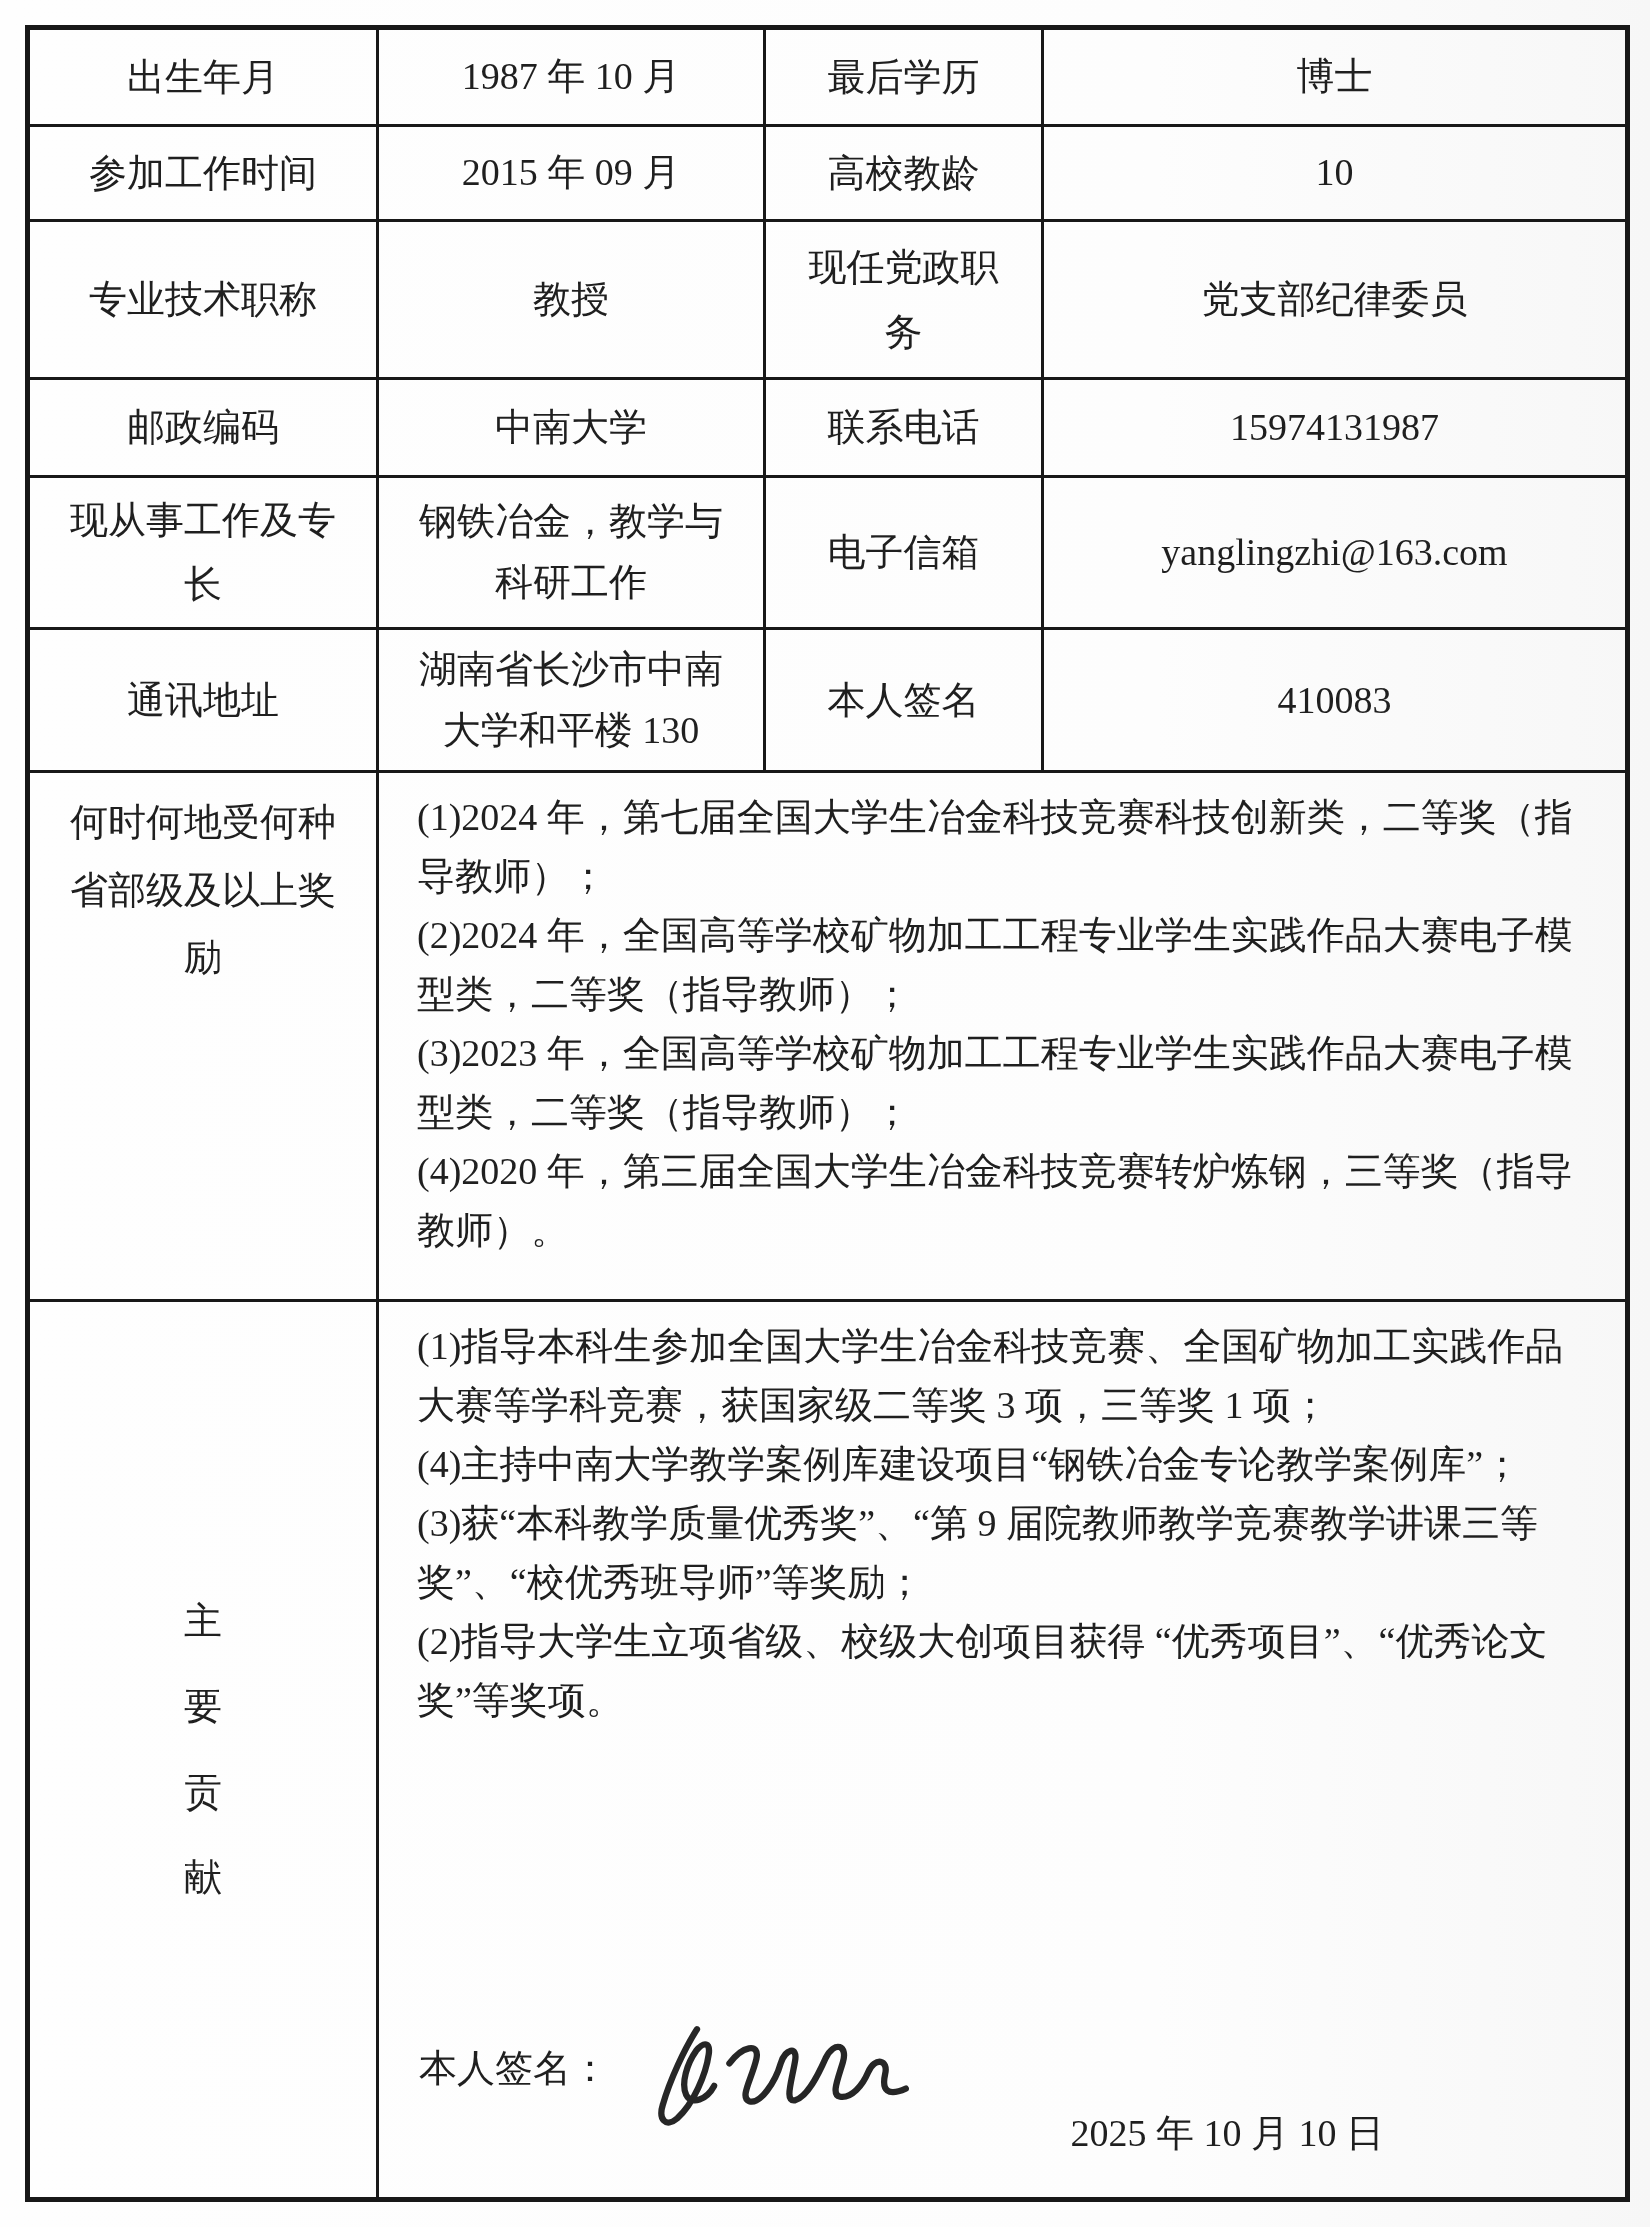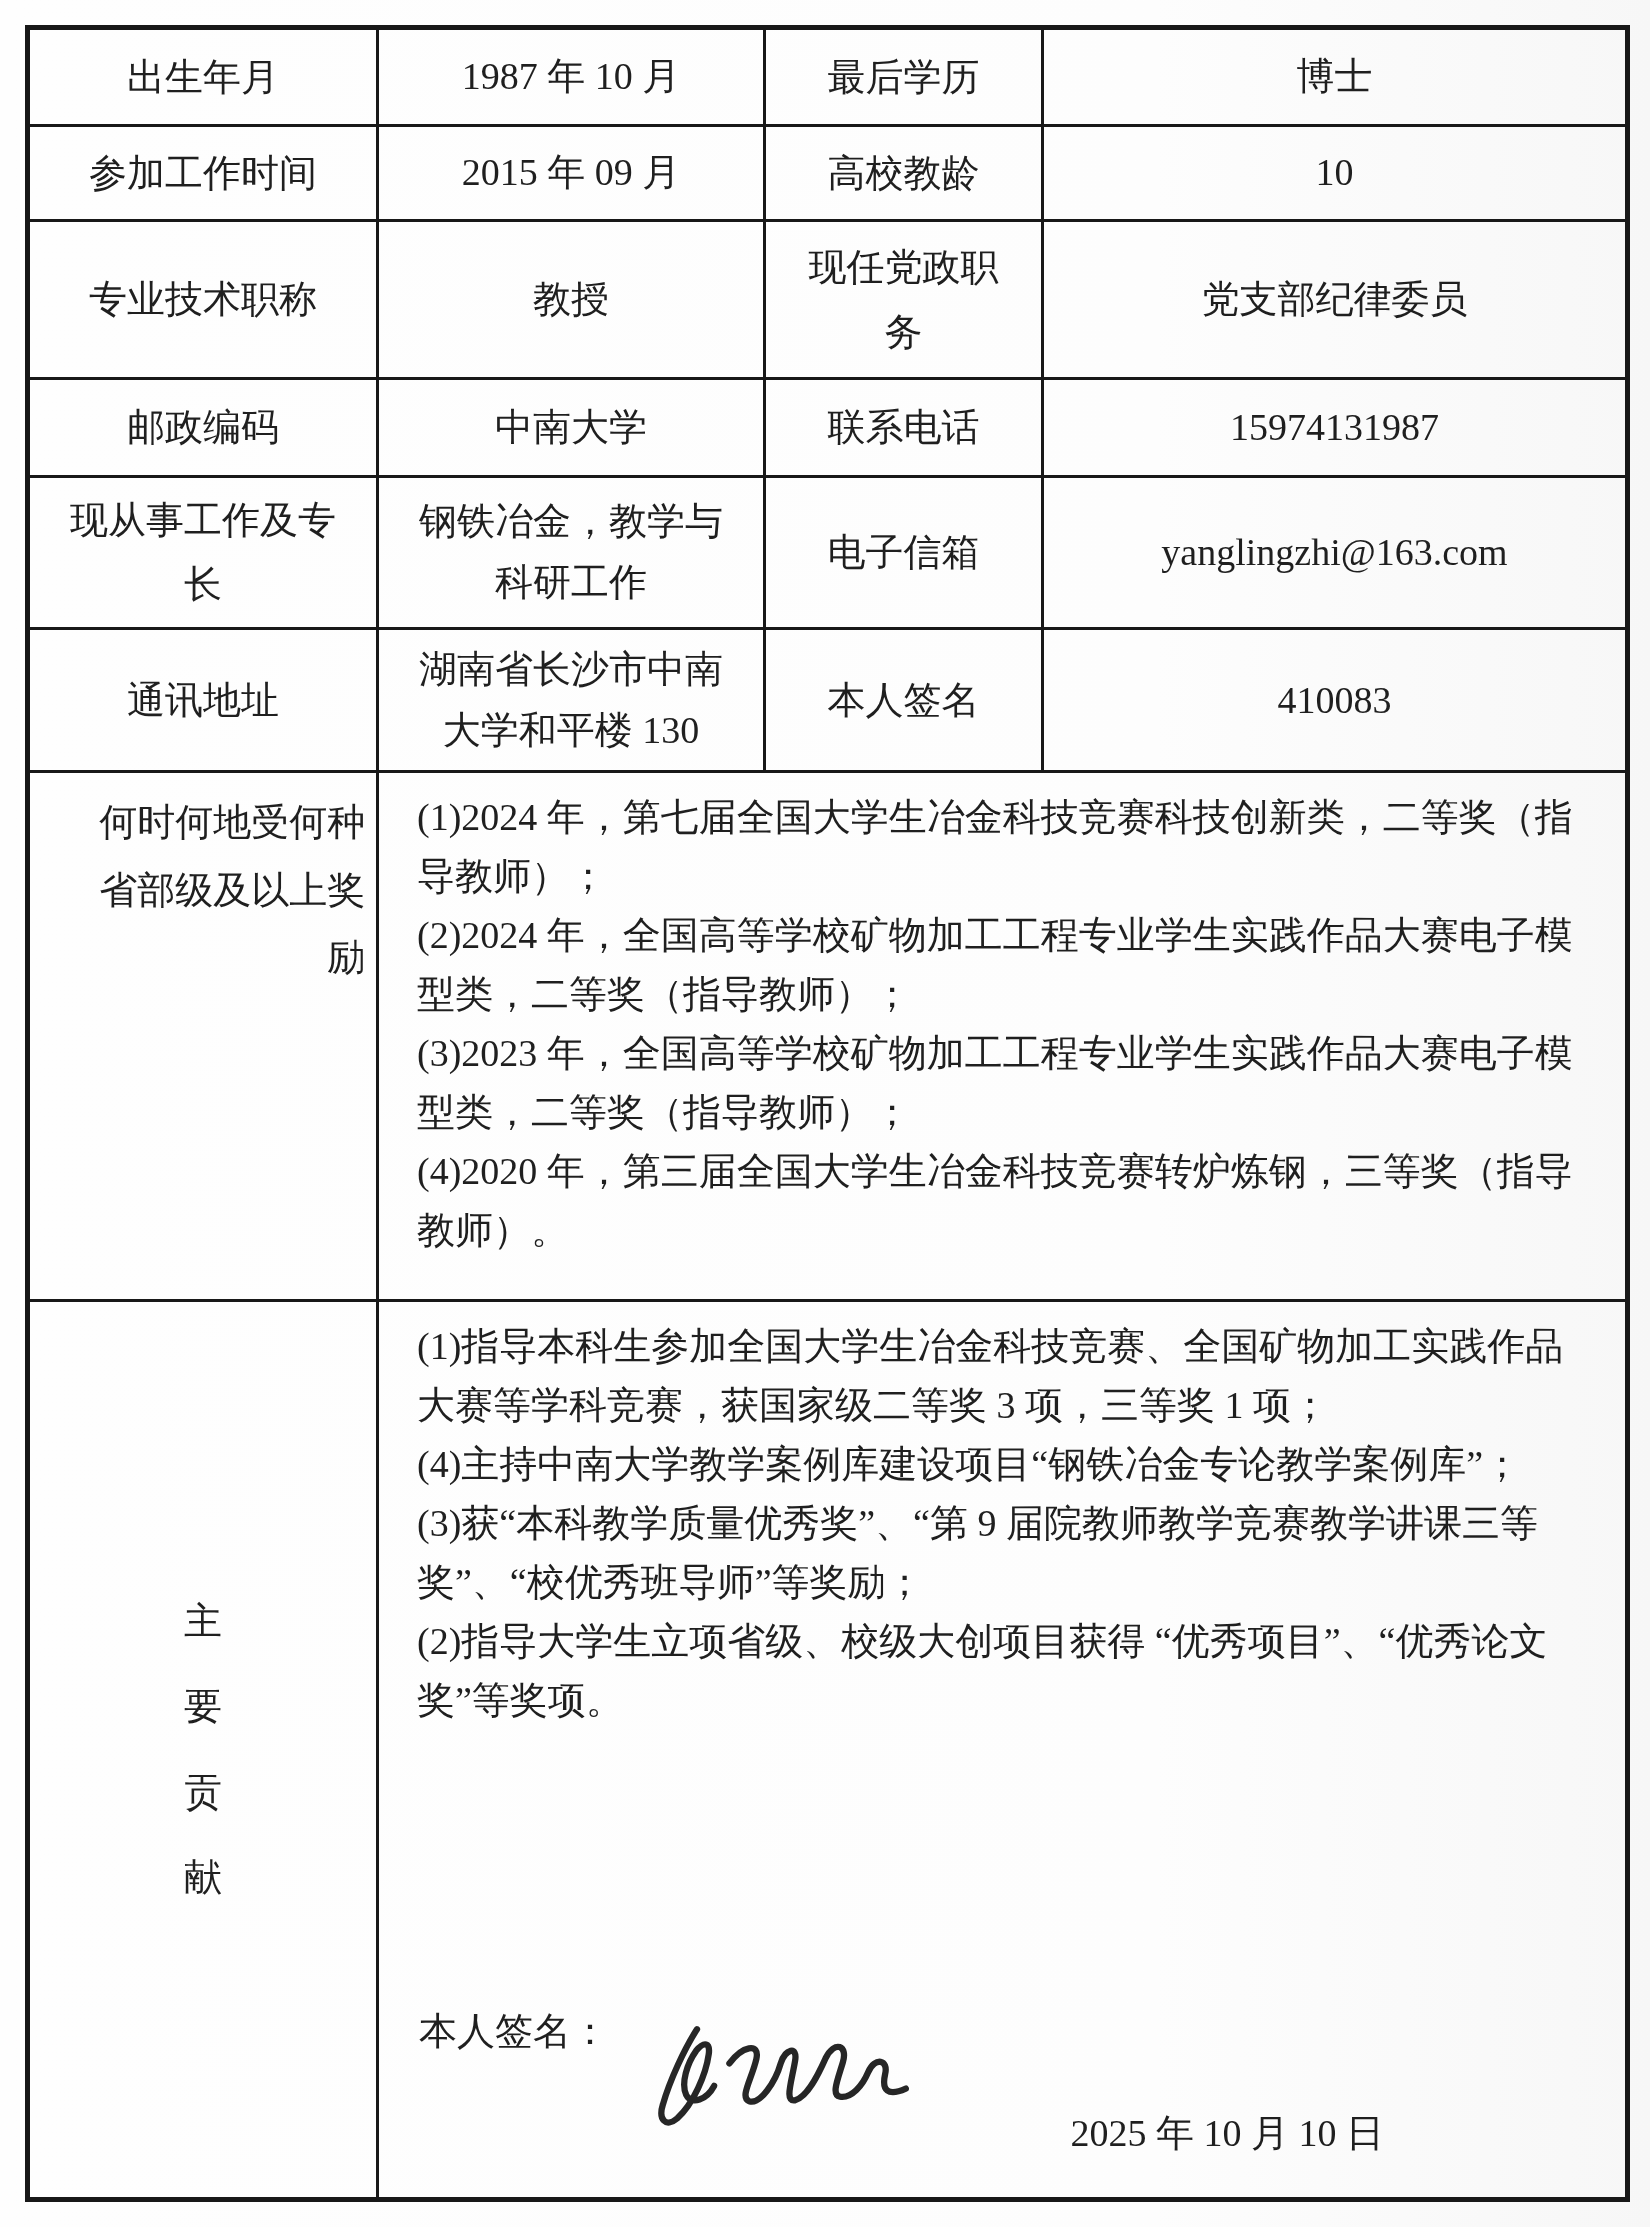--- a/index.html
+++ b/index.html
@@ -35,21 +35,20 @@
     overflow: hidden;
   }
   .lbl {
     white-space: pre-line;
     line-height: 1.7;
   }
   .lbl-top {
     vertical-align: top;
     padding-top: 16px;
     line-height: 1.78;
-    text-align: right;
   }
   .lbl-vert {
     line-height: 2.25;
   }
   .val {
     white-space: pre-line;
     line-height: 1.6;
   }
   .longtext {
     text-align: left;
@@ -62,21 +61,21 @@
     line-height: 59px;
   }
   .contrib {
     position: relative;
   }
   .sig-row {
     position: absolute;
     left: 40px;
     bottom: 65px;
     display: flex;
-    align-items: flex-start;
+    align-items: center;
   }
   .sig-label {
     font-size: 38px;
     line-height: 54px;
     white-space: nowrap;
   }
   .sig-svg {
     margin-left: 16px;
     margin-bottom: -25px;
   }

